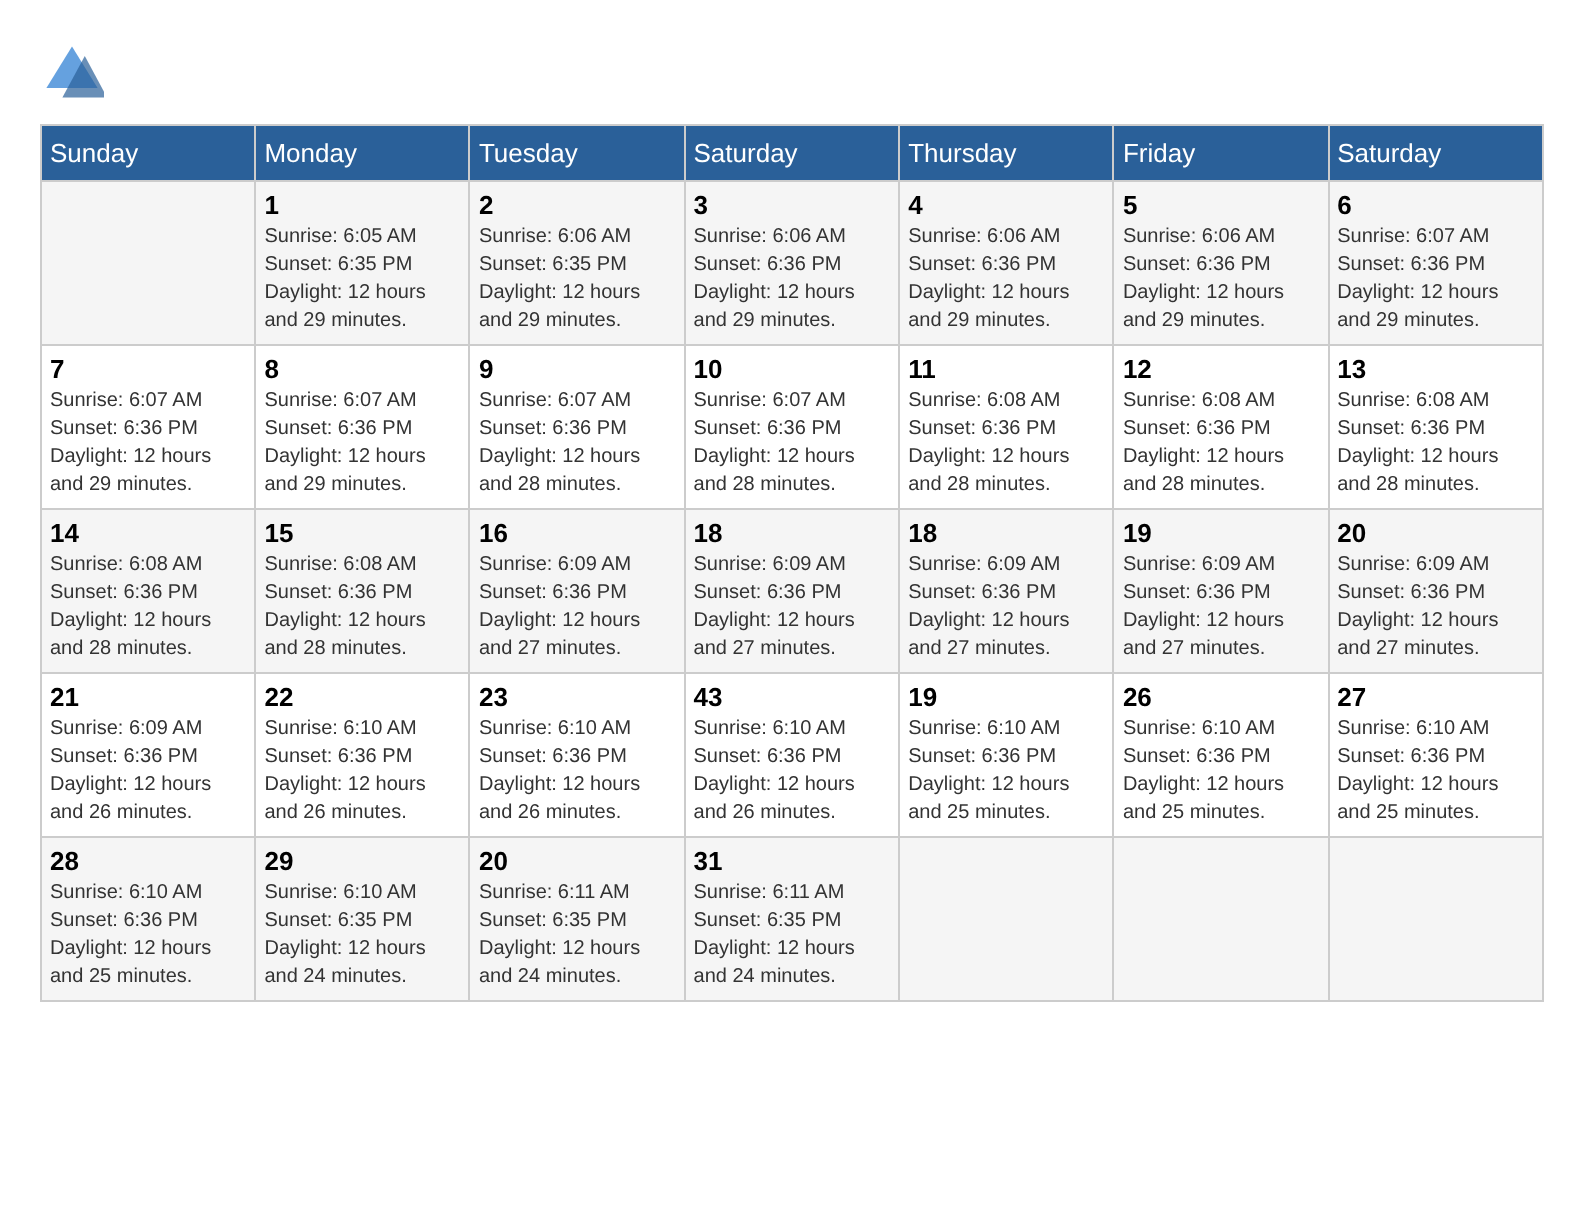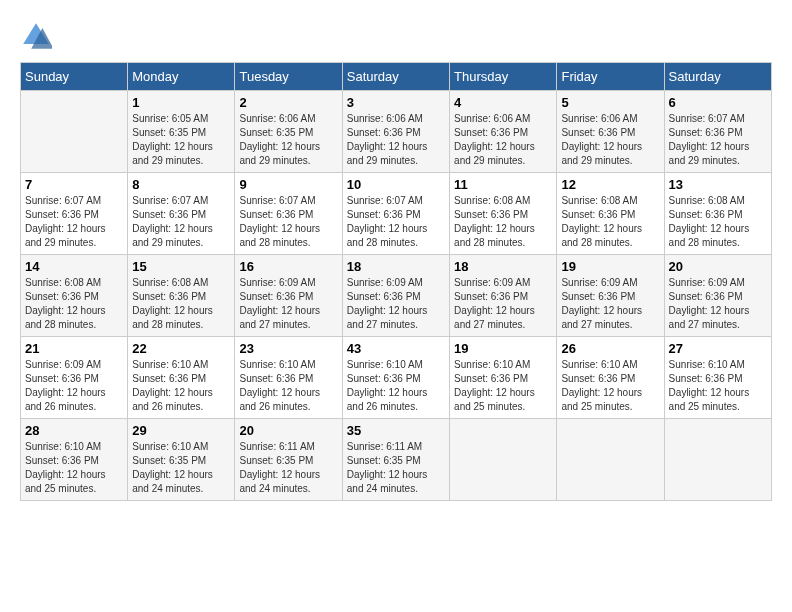--- a/index.html
+++ b/index.html
@@ -245,21 +245,21 @@
         </td>
         <td>
           <span class="day-num">29</span>
           <div class="day-detail">Sunrise: 6:10 AM<br>Sunset: 6:35 PM<br>Daylight: 12 hours<br>and 24 minutes.</div>
         </td>
         <td>
           <span class="day-num">20</span>
           <div class="day-detail">Sunrise: 6:11 AM<br>Sunset: 6:35 PM<br>Daylight: 12 hours<br>and 24 minutes.</div>
         </td>
         <td>
-          <span class="day-num">35</span>
+          <span class="day-num">31</span>
           <div class="day-detail">Sunrise: 6:11 AM<br>Sunset: 6:35 PM<br>Daylight: 12 hours<br>and 24 minutes.</div>
         </td>
         <td></td>
         <td></td>
         <td></td>
       </tr>
     </tbody>
 </table>
 
 </body></html>

